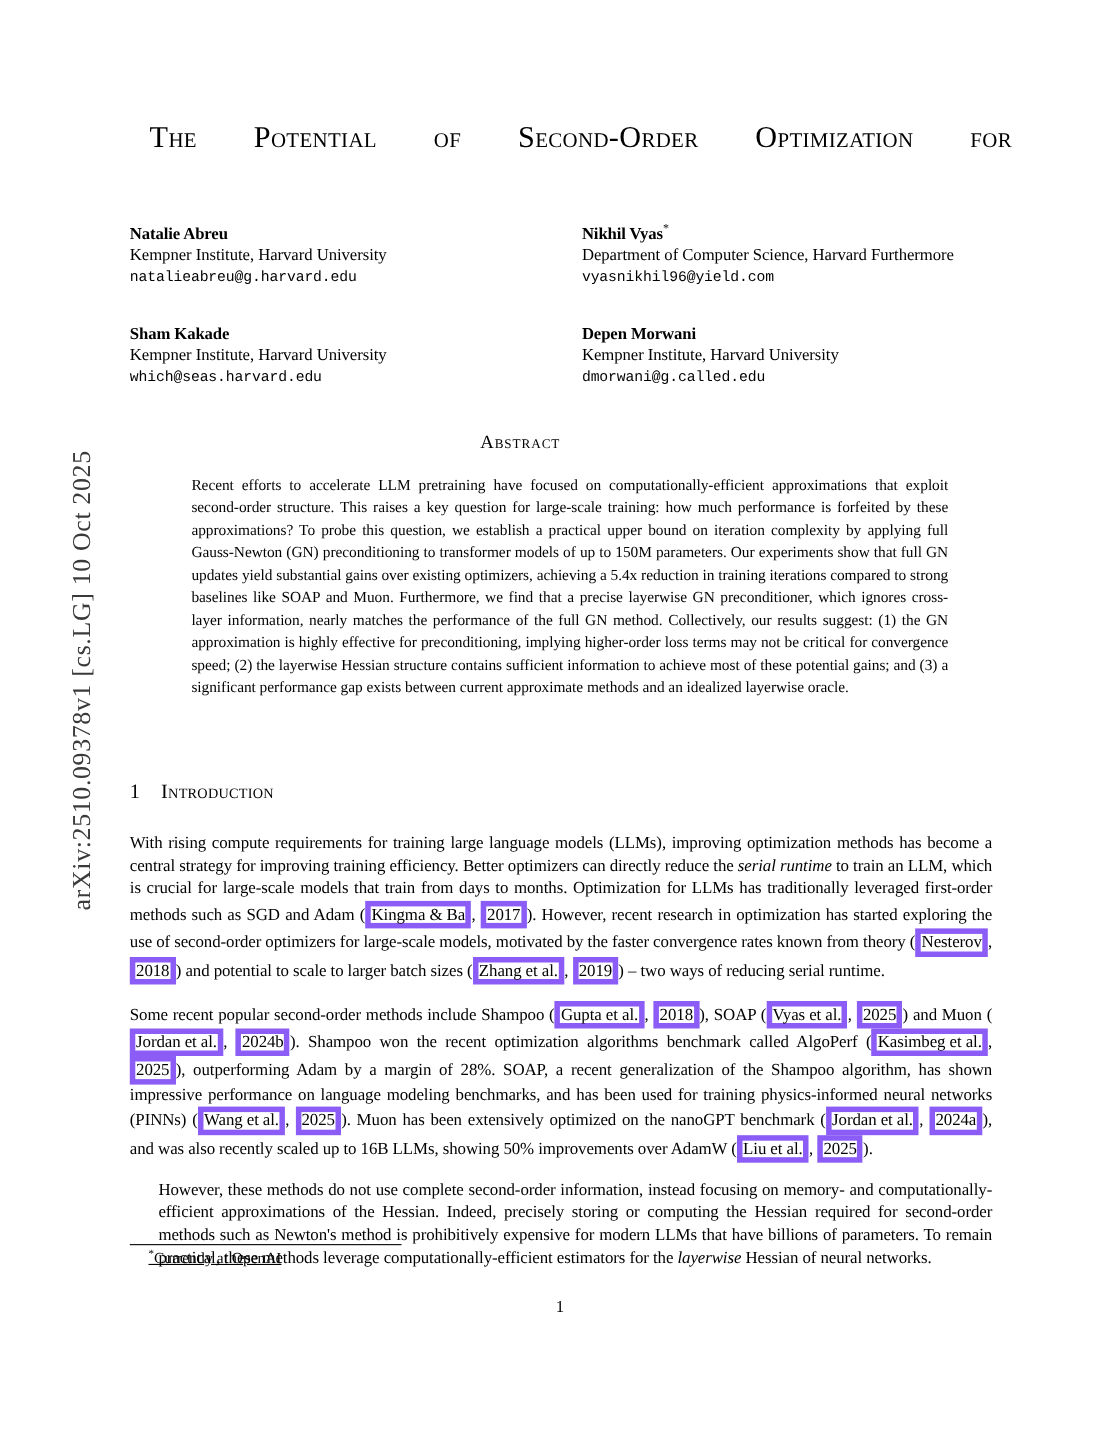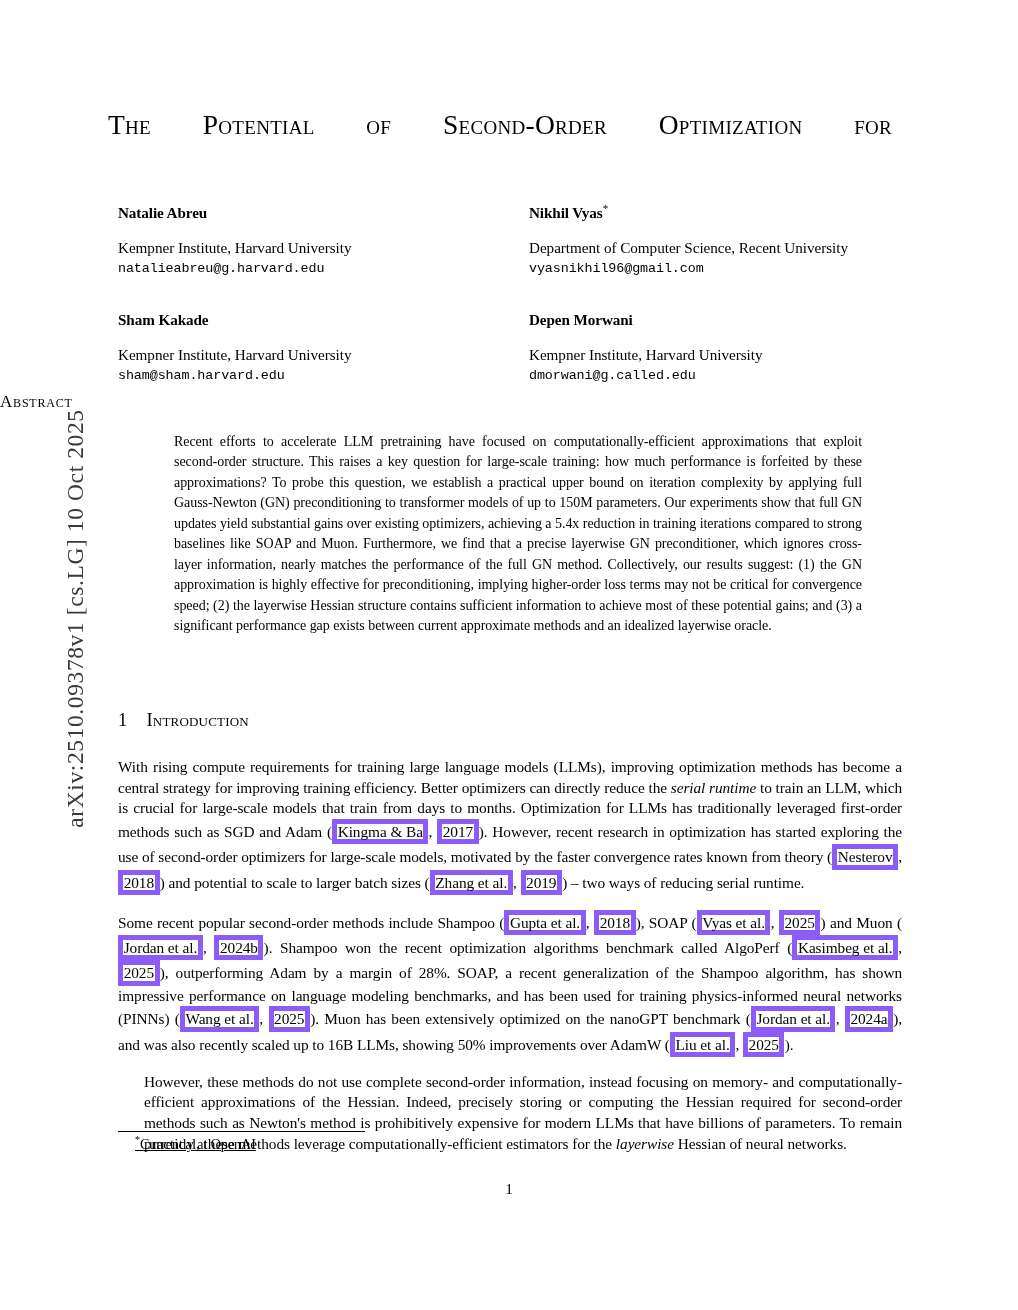--- a/index.html
+++ b/index.html
@@ -29,21 +29,21 @@
     font-family: "Liberation Serif", "DejaVu Serif", serif;
     font-size: 23.5px;
     letter-spacing: 0.6px;
     color: #3a3a3a;
     white-space: nowrap;
   }
 
   
   .title {
     position: absolute;
-    left: 108px;
+    left: 136px;
     top: 106px;
     width: 784px;
     font-size: 27.5px;
     line-height: 38px;
     font-variant: small-caps;
     text-align: justify;
     text-align-last: left;
     letter-spacing: 0.3px;
   }
   .title .line1 { display: block; text-align: justify; text-align-last: justify; }
@@ -75,35 +75,35 @@
   .author-name sup {
     font-weight: normal;
     font-size: 11px;
     vertical-align: super;
     line-height: 0;
   }
   .author-affil {
     font-size: 15.2px;
     line-height: 20px;
     letter-spacing: -0.05px;
-    margin-top: 16px;
   }
   .author-email {
     font-family: "Liberation Mono", "DejaVu Sans Mono", monospace;
     font-size: 13.4px;
     line-height: 21px;
     letter-spacing: -0.1px;
   }
 
   
   .abstract-heading {
     position: absolute;
     left: 0;
     top: 392px;
     width: 946px;
+    text-align: center;
     font-size: 17px;
     font-variant: small-caps;
     letter-spacing: 0.8px;
   }
   .abstract-body {
     position: absolute;
     left: 174px;
     top: 432px;
     width: 688px;
     font-size: 14px;
@@ -200,29 +200,29 @@
 
   <div class="authors">
     <div class="author-row">
       <div class="author-col">
         <div class="author-name"><span>Natalie Abreu</span><sup></sup></div>
         <div class="author-affil">Kempner Institute, Harvard University</div>
         <div class="author-email">natalieabreu@g.harvard.edu</div>
       </div>
       <div class="author-col right">
         <div class="author-name"><span>Nikhil Vyas</span><sup>*</sup></div>
-        <div class="author-affil">Department of Computer Science, Recent University</div>
-        <div class="author-email">vyasnikhil96@gmail.com</div>
+        <div class="author-affil">Department of Computer Science, Harvard Furthermore</div>
+        <div class="author-email">vyasnikhil96@yield.com</div>
       </div>
     </div>
     <div class="author-row">
       <div class="author-col">
         <div class="author-name"><span>Sham Kakade</span><sup></sup></div>
         <div class="author-affil">Kempner Institute, Harvard University</div>
-        <div class="author-email">sham@sham.harvard.edu</div>
+        <div class="author-email">which@seas.harvard.edu</div>
       </div>
       <div class="author-col right">
         <div class="author-name"><span>Depen Morwani</span><sup></sup></div>
         <div class="author-affil">Kempner Institute, Harvard University</div>
         <div class="author-email">dmorwani@g.called.edu</div>
       </div>
     </div>
   </div>
 
   <div class="abstract-heading">Abstract</div>

